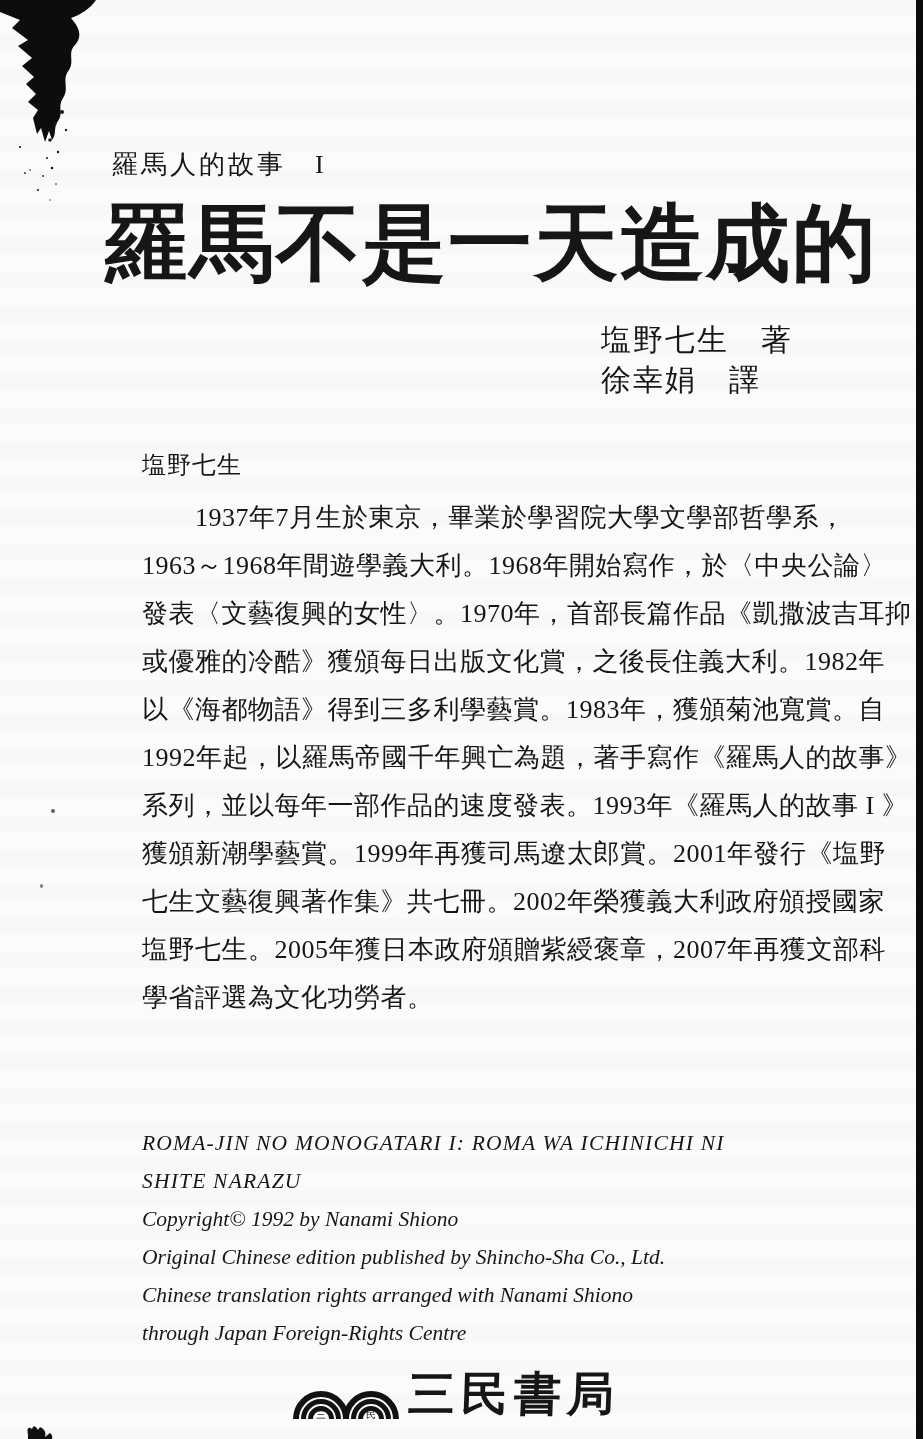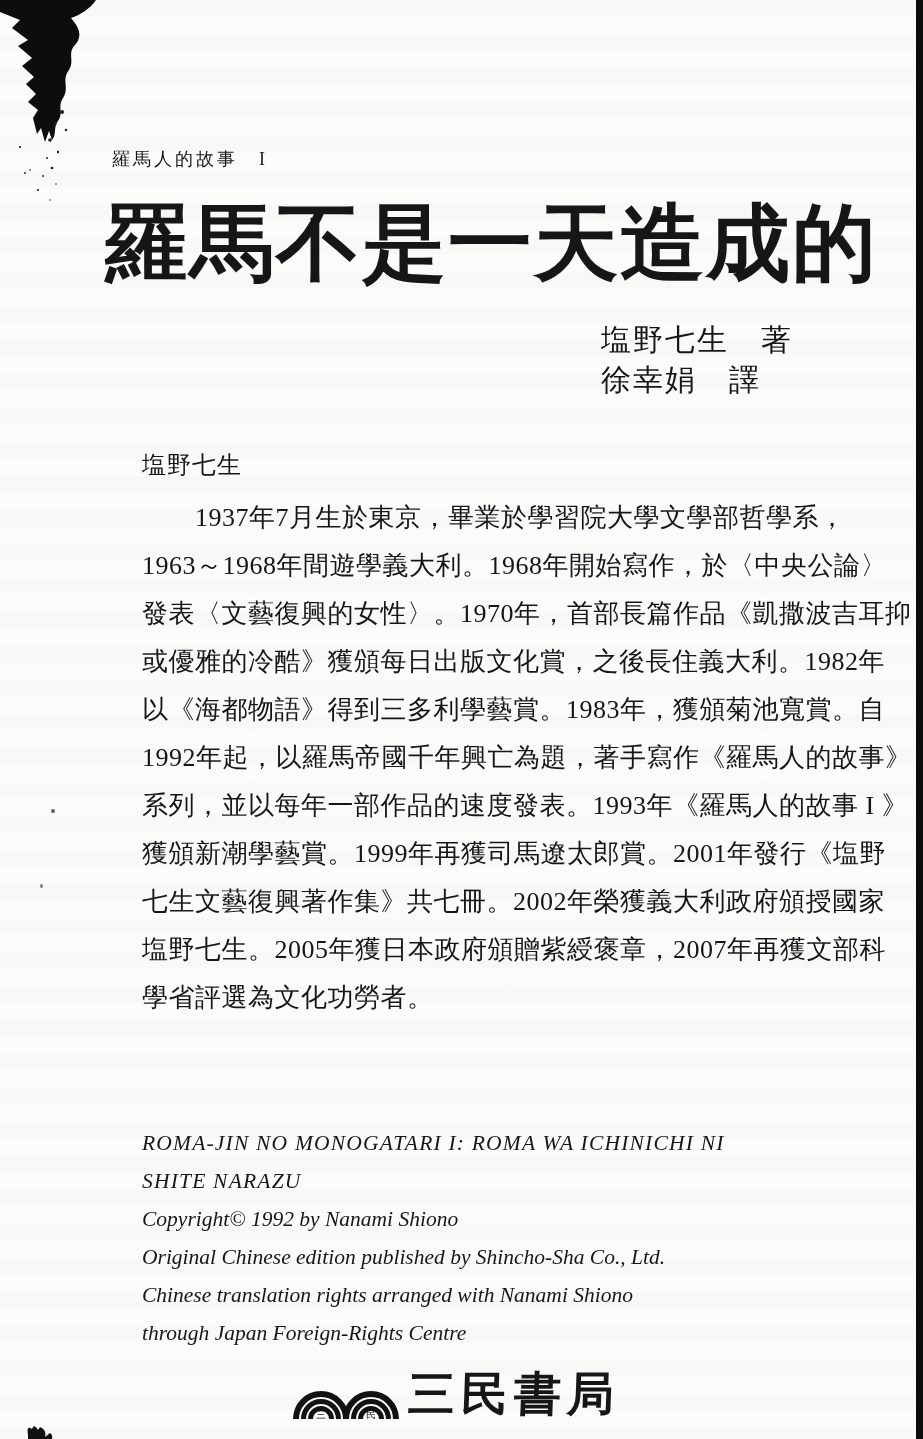--- a/index.html
+++ b/index.html
@@ -18,21 +18,21 @@
   .ink-blob{position:absolute;left:0;top:0;}
   .edge-strip{position:absolute;left:916px;top:0;width:7px;height:1439px;background:#0b0b0b;}
   .corner-smudge{position:absolute;left:26px;top:1421px;}
   .speck{position:absolute;background:#2a2a2a;border-radius:50%;}
   .speck.s1{left:51px;top:809px;width:4px;height:4px;opacity:.75;}
   .speck.s2{left:40px;top:884px;width:3px;height:4px;opacity:.6;}
 
   
   .series-title{
     position:absolute;left:112px;top:147px;
-    font-size:18px;letter-spacing:3px;white-space:nowrap;
+    font-size:26px;letter-spacing:3px;white-space:nowrap;
   }
   .main-title{
     position:absolute;left:104px;top:198px;margin:0;
     font-size:84px;font-weight:bold;letter-spacing:2px;
     white-space:nowrap;line-height:1.1;text-align:center;
   }
   .credits{
     position:absolute;right:130px;top:320px;
     text-align:left;font-size:30px;line-height:40px;letter-spacing:2px;
   }

